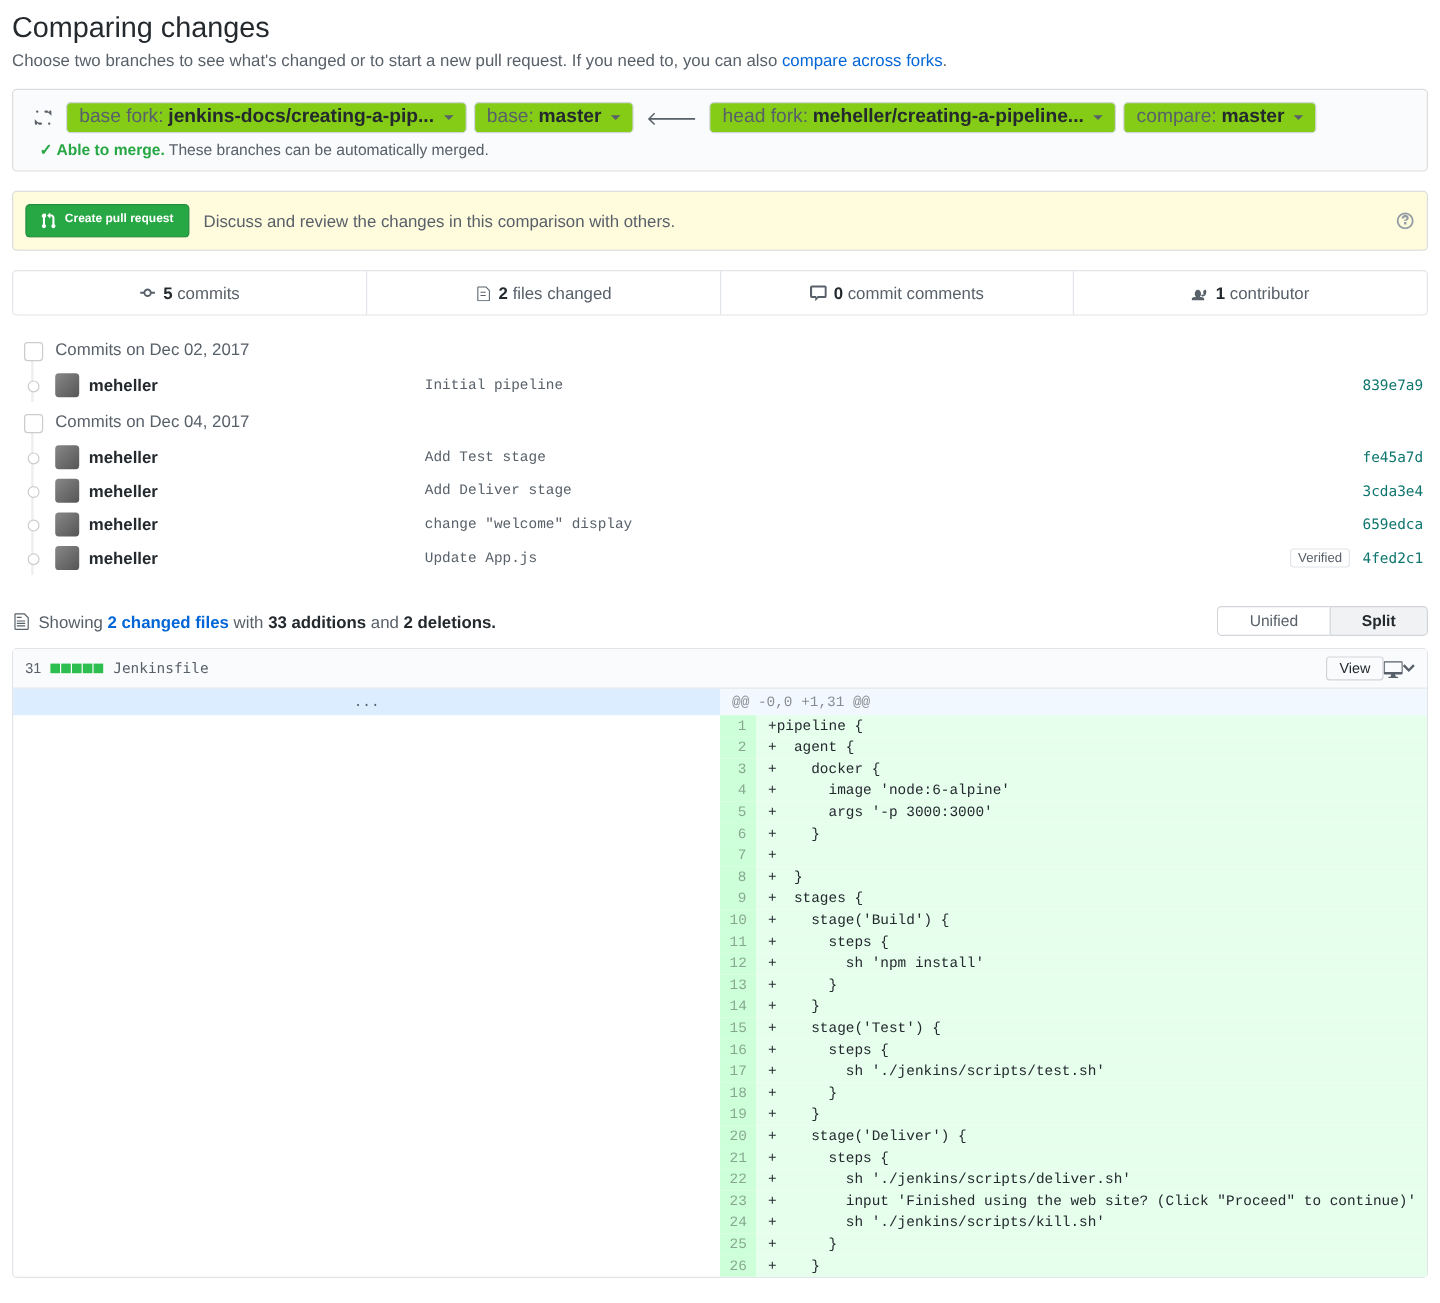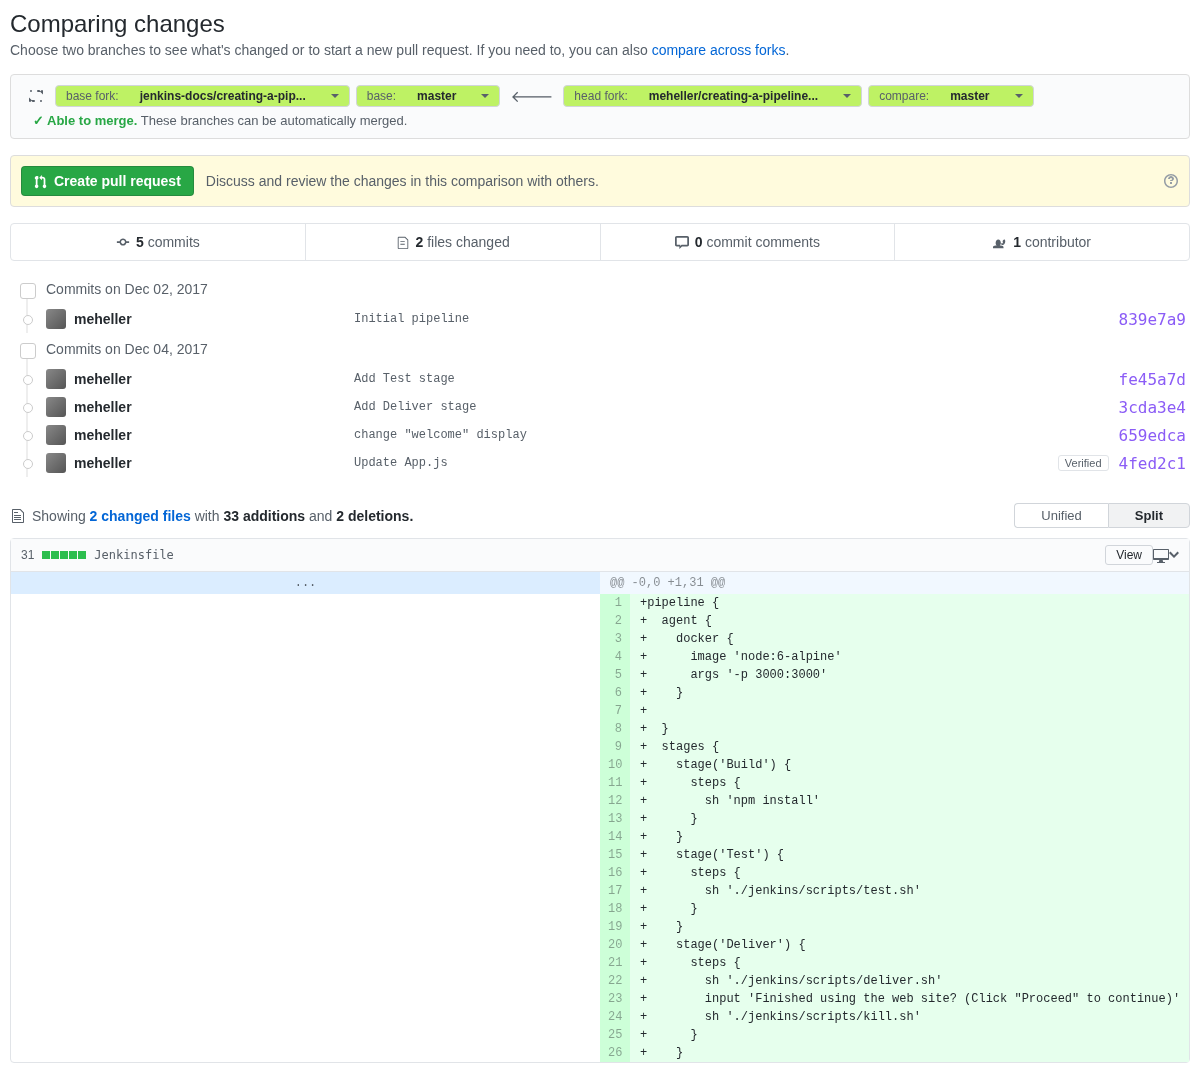--- a/index.html
+++ b/index.html
@@ -4,52 +4,52 @@
 <style>
 * { box-sizing: border-box; margin: 0; padding: 0; }
 body { font-family: -apple-system, BlinkMacSystemFont, "Segoe UI", Helvetica, Arial, sans-serif; font-size: 14px; color: #24292e; background: #fff; padding: 10px; }
 .container { max-width: 1180px; margin: 0 auto; }
 h1 { font-size: 24px; font-weight: 400; margin-bottom: 4px; }
 .subtitle { color: #586069; font-size: 14px; margin-bottom: 16px; }
 .subtitle a { color: #0366d6; text-decoration: none; }
 
 .range-editor { border: 1px solid #ddd; border-radius: 4px; padding: 10px; background: #fafbfc; margin-bottom: 16px; display: flex; align-items: center; gap: 6px; flex-wrap: wrap; }
 .compare-icon { width: 16px; height: 16px; margin: 0 6px; }
-.select-menu-button { background: #bef264; border: 1px solid #d1d5da; border-radius: 4px; padding: 3px 10px; font-size: 12px; color: #586069; cursor: pointer; display: inline-flex; align-items: center; gap: 21px; }
+.select-menu-button { background: #84cc16; border: 1px solid #d1d5da; border-radius: 4px; padding: 3px 10px; font-size: 16px; color: #586069; cursor: pointer; display: inline-flex; align-items: center; gap: 4px; }
 .select-menu-button strong { color: #24292e; font-weight: 600; }
 .caret { width: 0; height: 0; border-left: 4px solid transparent; border-right: 4px solid transparent; border-top: 4px solid #586069; margin-left: 4px; }
 .arrow-left { color: #586069; font-size: 16px; padding: 0 4px; }
 .merge-status { margin-left: 12px; font-size: 13px; }
 .merge-status .ok { color: #28a745; font-weight: 600; }
 .merge-status .ok::before { content: "✓ "; }
 .merge-text { color: #586069; }
 
 .flash { background: #fffbdd; border: 1px solid #ddd; border-radius: 4px; padding: 10px; margin-bottom: 16px; display: flex; align-items: center; }
-.btn-primary { background: #28a745; color: #fff; border: 1px solid rgba(27,31,35,0.2); border-radius: 4px; padding: 6px 12px; font-size: 14px; font-weight: 600; cursor: pointer; display: inline-flex; align-items: flex-end; gap: 6px; }
+.btn-primary { background: #28a745; color: #fff; border: 1px solid rgba(27,31,35,0.2); border-radius: 4px; padding: 6px 12px; font-size: 10px; font-weight: 600; cursor: pointer; display: inline-flex; align-items: flex-start; gap: 6px; }
 .flash-text { margin-left: 12px; color: #586069; font-size: 14px; }
 .flash-right { margin-left: auto; }
 .question-icon { width: 16px; height: 16px; color: #959da5; }
 
 .tabnav { display: flex; border: 1px solid #e1e4e8; border-radius: 4px; margin-bottom: 12px; justify-content: space-between; }
 .tabnav-tab { flex: 1; text-align: center; padding: 10px; color: #586069; font-size: 14px; border-right: 1px solid #e1e4e8; display: flex; align-items: center; justify-content: center; gap: 6px; }
 .tabnav-tab:last-child { border-right: none; }
 .tabnav-tab strong { color: #24292e; }
 .tab-icon { width: 14px; height: 14px; fill: #586069; }
 
 .commit-group { position: relative; margin-left: 12px; }
 .commit-group-title { font-size: 14px; color: #586069; padding: 8px 0 8px 24px; position: relative; }
 .commit-group-title::before { content: ""; position: absolute; left: -2px; top: 10px; width: 14px; height: 14px; border: 1px solid #ccc; border-radius: 3px; background: #fff; }
 .commit-group::before { content: ""; position: absolute; left: 4px; top: 24px; bottom: 0; width: 2px; background: #eee; }
 .commit-row { display: flex; align-items: center; padding: 4px 0 4px 24px; position: relative; font-size: 12px; }
 .commit-row::before { content: ""; position: absolute; left: 1px; top: 10px; width: 8px; height: 8px; border: 1px solid #ccc; border-radius: 50%; background: #fff; }
 .avatar { width: 20px; height: 20px; border-radius: 3px; background: linear-gradient(135deg, #888, #555); margin-right: 8px; flex-shrink: 0; }
 .commit-author { font-weight: 600; color: #24292e; font-size: 14px; width: 280px; }
 .commit-msg { font-family: SFMono-Regular, Consolas, "Liberation Mono", Menlo, monospace; font-size: 12px; color: #586069; flex: 1; }
 .commit-badge { background: #fff; border: 1px solid #e1e4e8; border-radius: 3px; padding: 1px 6px; font-size: 11px; color: #586069; margin-right: 10px; }
-.commit-sha { font-family: SFMono-Regular, Consolas, monospace; font-size: 16px; color: #8b5cf6; margin-left: auto; padding-right: 4px; }
+.commit-sha { font-family: SFMono-Regular, Consolas, monospace; font-size: 12px; color: #0f766e; margin-left: auto; padding-right: 4px; }
 
 .toc-row { display: flex; align-items: center; padding: 10px 0; margin-top: 16px; gap: 6px; }
 .toc-text { color: #586069; font-size: 14px; }
 .toc-text a { color: #0366d6; text-decoration: none; font-weight: 600; }
 .toc-text strong { color: #24292e; }
 .diff-toggle { margin-left: auto; display: flex; }
 .diff-toggle button { border: 1px solid #d1d5da; padding: 4px 26px; font-size: 13px; background: #fff; cursor: pointer; color: #586069; }
 .diff-toggle button:first-child { border-radius: 4px 0 0 4px; border-right: 0; }
 .diff-toggle button:last-child { border-radius: 0 4px 4px 0; background: #f1f2f3; font-weight: 600; color: #24292e; }
 

